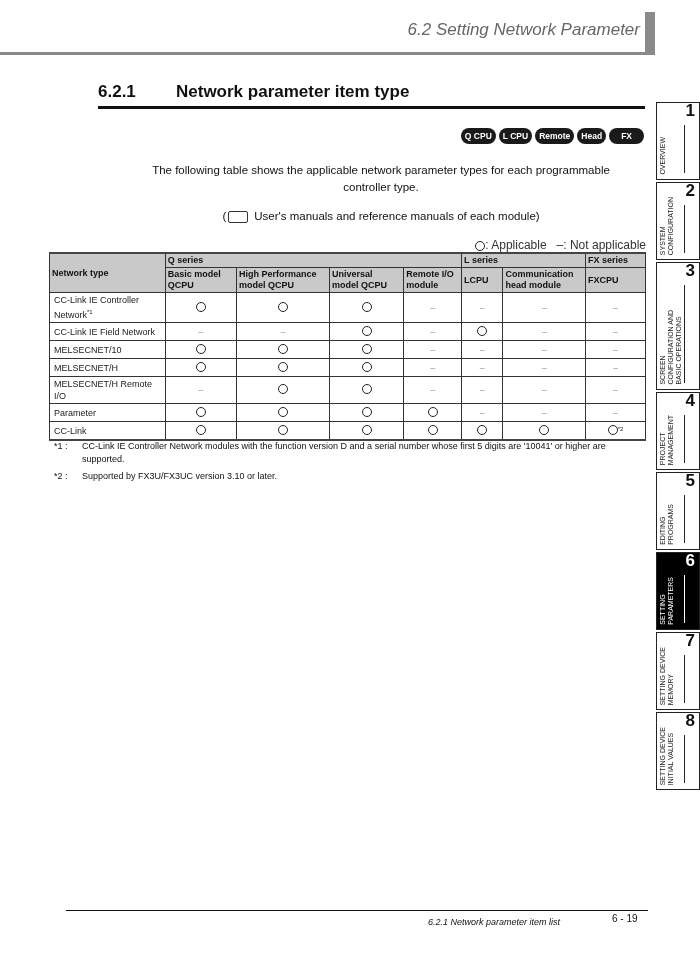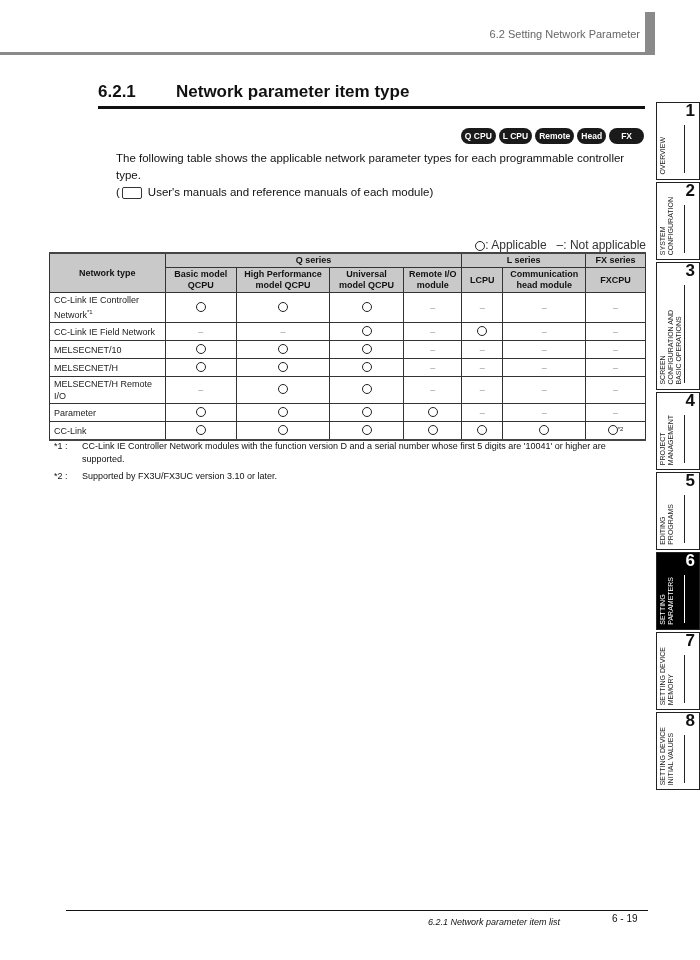--- a/index.html
+++ b/index.html
@@ -1,33 +1,33 @@
 <!DOCTYPE html>
 <html><head>
 <meta charset="utf-8">
 <style>
   html, body { margin:0; padding:0; }
   body { width:700px; height:960px; background:#fff; position:relative; overflow:hidden;
          font-family:"Liberation Sans", sans-serif; color:#111; }
   .hdr-line { position:absolute; left:0; top:52px; width:655px; height:3px; background:#8a8a8a; }
   .hdr-bar { position:absolute; left:645px; top:12px; width:10px; height:43px; background:#8a8a8a; }
-  .hdr-text { position:absolute; right:60px; top:28px; font-size:11px; color:#666; }
+  .hdr-text { position:absolute; right:60px; top:20px; font-size:17px; font-style:italic; color:#666; }
   .section-title { position:absolute; left:98px; top:82px; width:547px; border-bottom:3px solid #111; padding-bottom:4px; font-size:17px; font-weight:bold; }
   .section-title .num { display:inline-block; width:78px; }
   .badges { position:absolute; right:56px; top:128px; display:flex; gap:3px; }
   .badge { background:#1a1a1a; color:#fff; font-size:8.5px; font-weight:bold; padding:3px 4px; border-radius:8px; }
   .badge.wide { padding:3px 12px; }
   .intro { position:absolute; left:116px; top:150px; width:530px; font-size:11.5px; line-height:17px; }
-  .intro p { margin:0; }
+  .intro p { margin:12px;text-align:center; }
   .ref-icon { display:inline-block; width:18px; height:10px; border:1px solid #333; border-radius:2px; margin:0 6px 0 2px; vertical-align:middle; }
   .legend { position:absolute; right:54px; top:238px; font-size:12px; color:#333; }
   .circ { display:inline-block; width:8px; height:8px; border:1px solid #222; border-radius:50%; vertical-align:middle; }
   table { position:absolute; left:49px; top:252px; width:597px; border-collapse:collapse; font-size:9px; }
   th, td { border:1px solid #333; padding:1px 2px; }
-  th { background:#c9c9c9; font-weight:bold; text-align:center; line-height:11px; }
+  th { background:#c9c9c9; font-weight:bold; text-align:left; line-height:11px; }
   td { height:15px; text-align:center; color:#222; }
   td.name { text-align:left; padding-left:4px; line-height:12px; }
   td .o { display:inline-block; width:8px; height:8px; border:1px solid #222; border-radius:50%; }
   td .d { color:#999; }
   sup { font-size:6px; }
   table { border-top:2px solid #444; border-bottom:2px solid #444; }
   .notes { position:absolute; left:54px; top:440px; width:560px; font-size:9px; line-height:13px; }
   .note { display:flex; margin-bottom:4px; }
   .note .k { width:28px; flex:none; }
   .foot-line { position:absolute; left:66px; top:910px; width:582px; height:1px; background:#111; }

